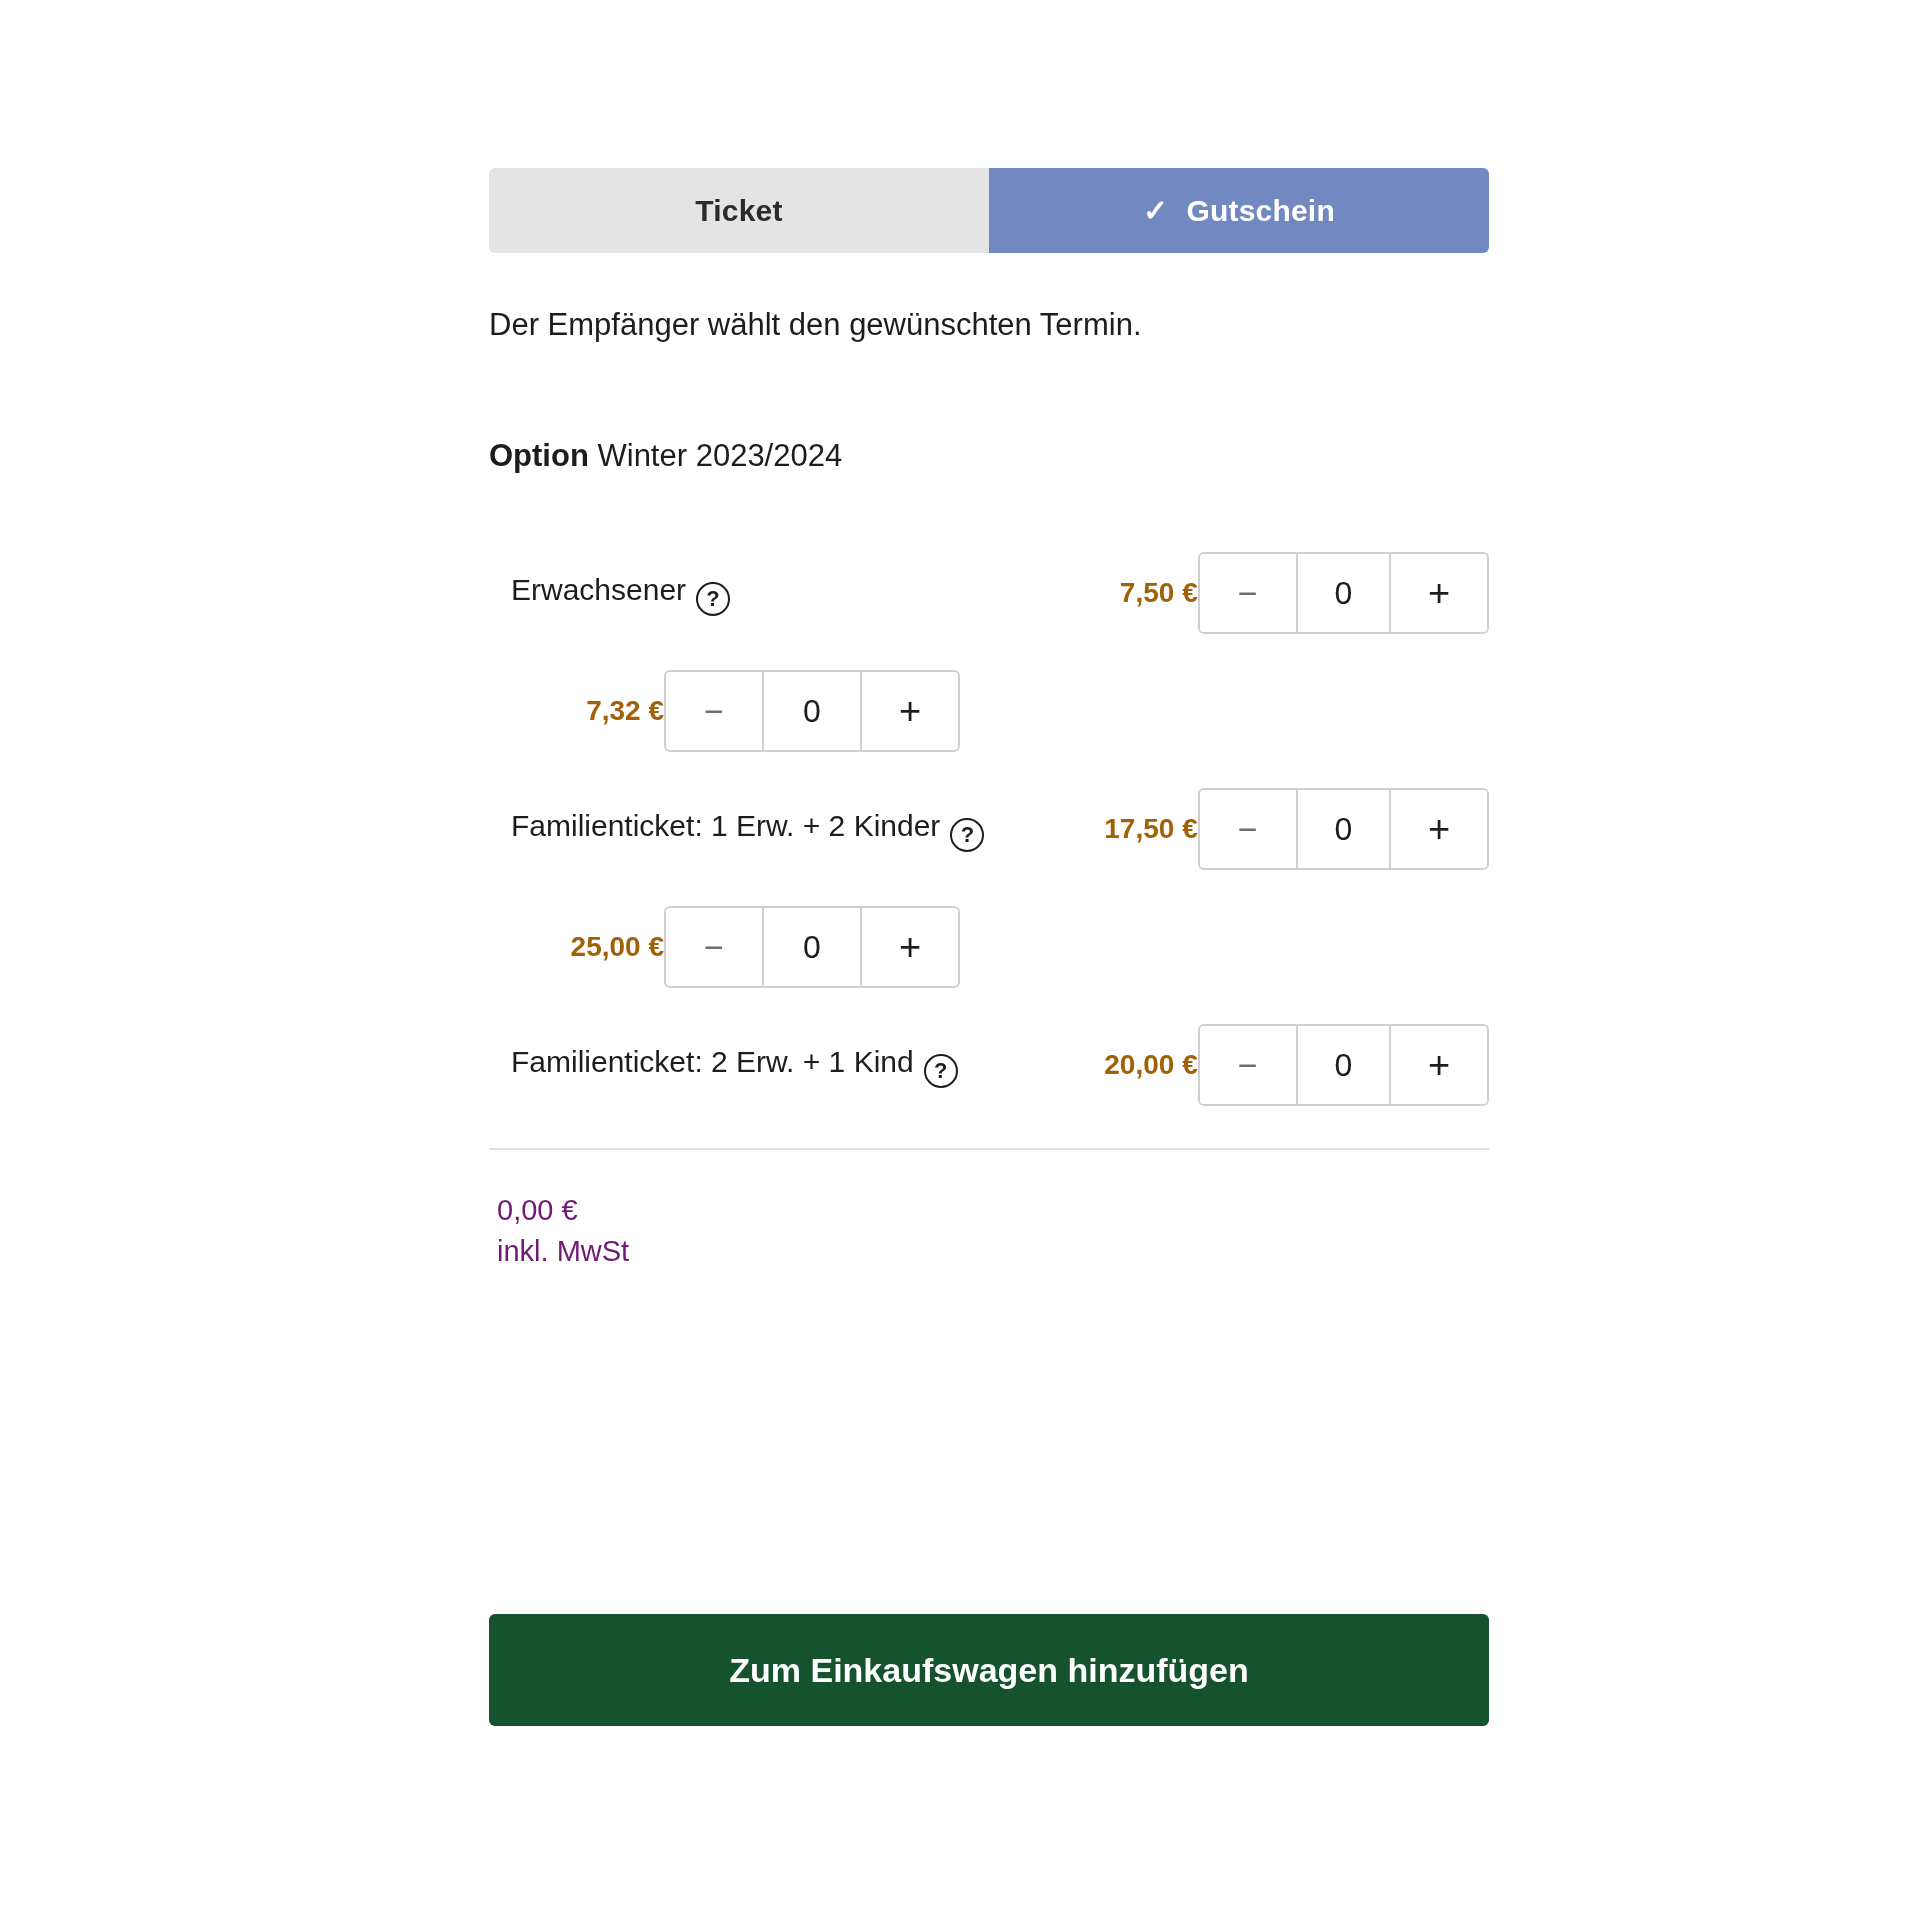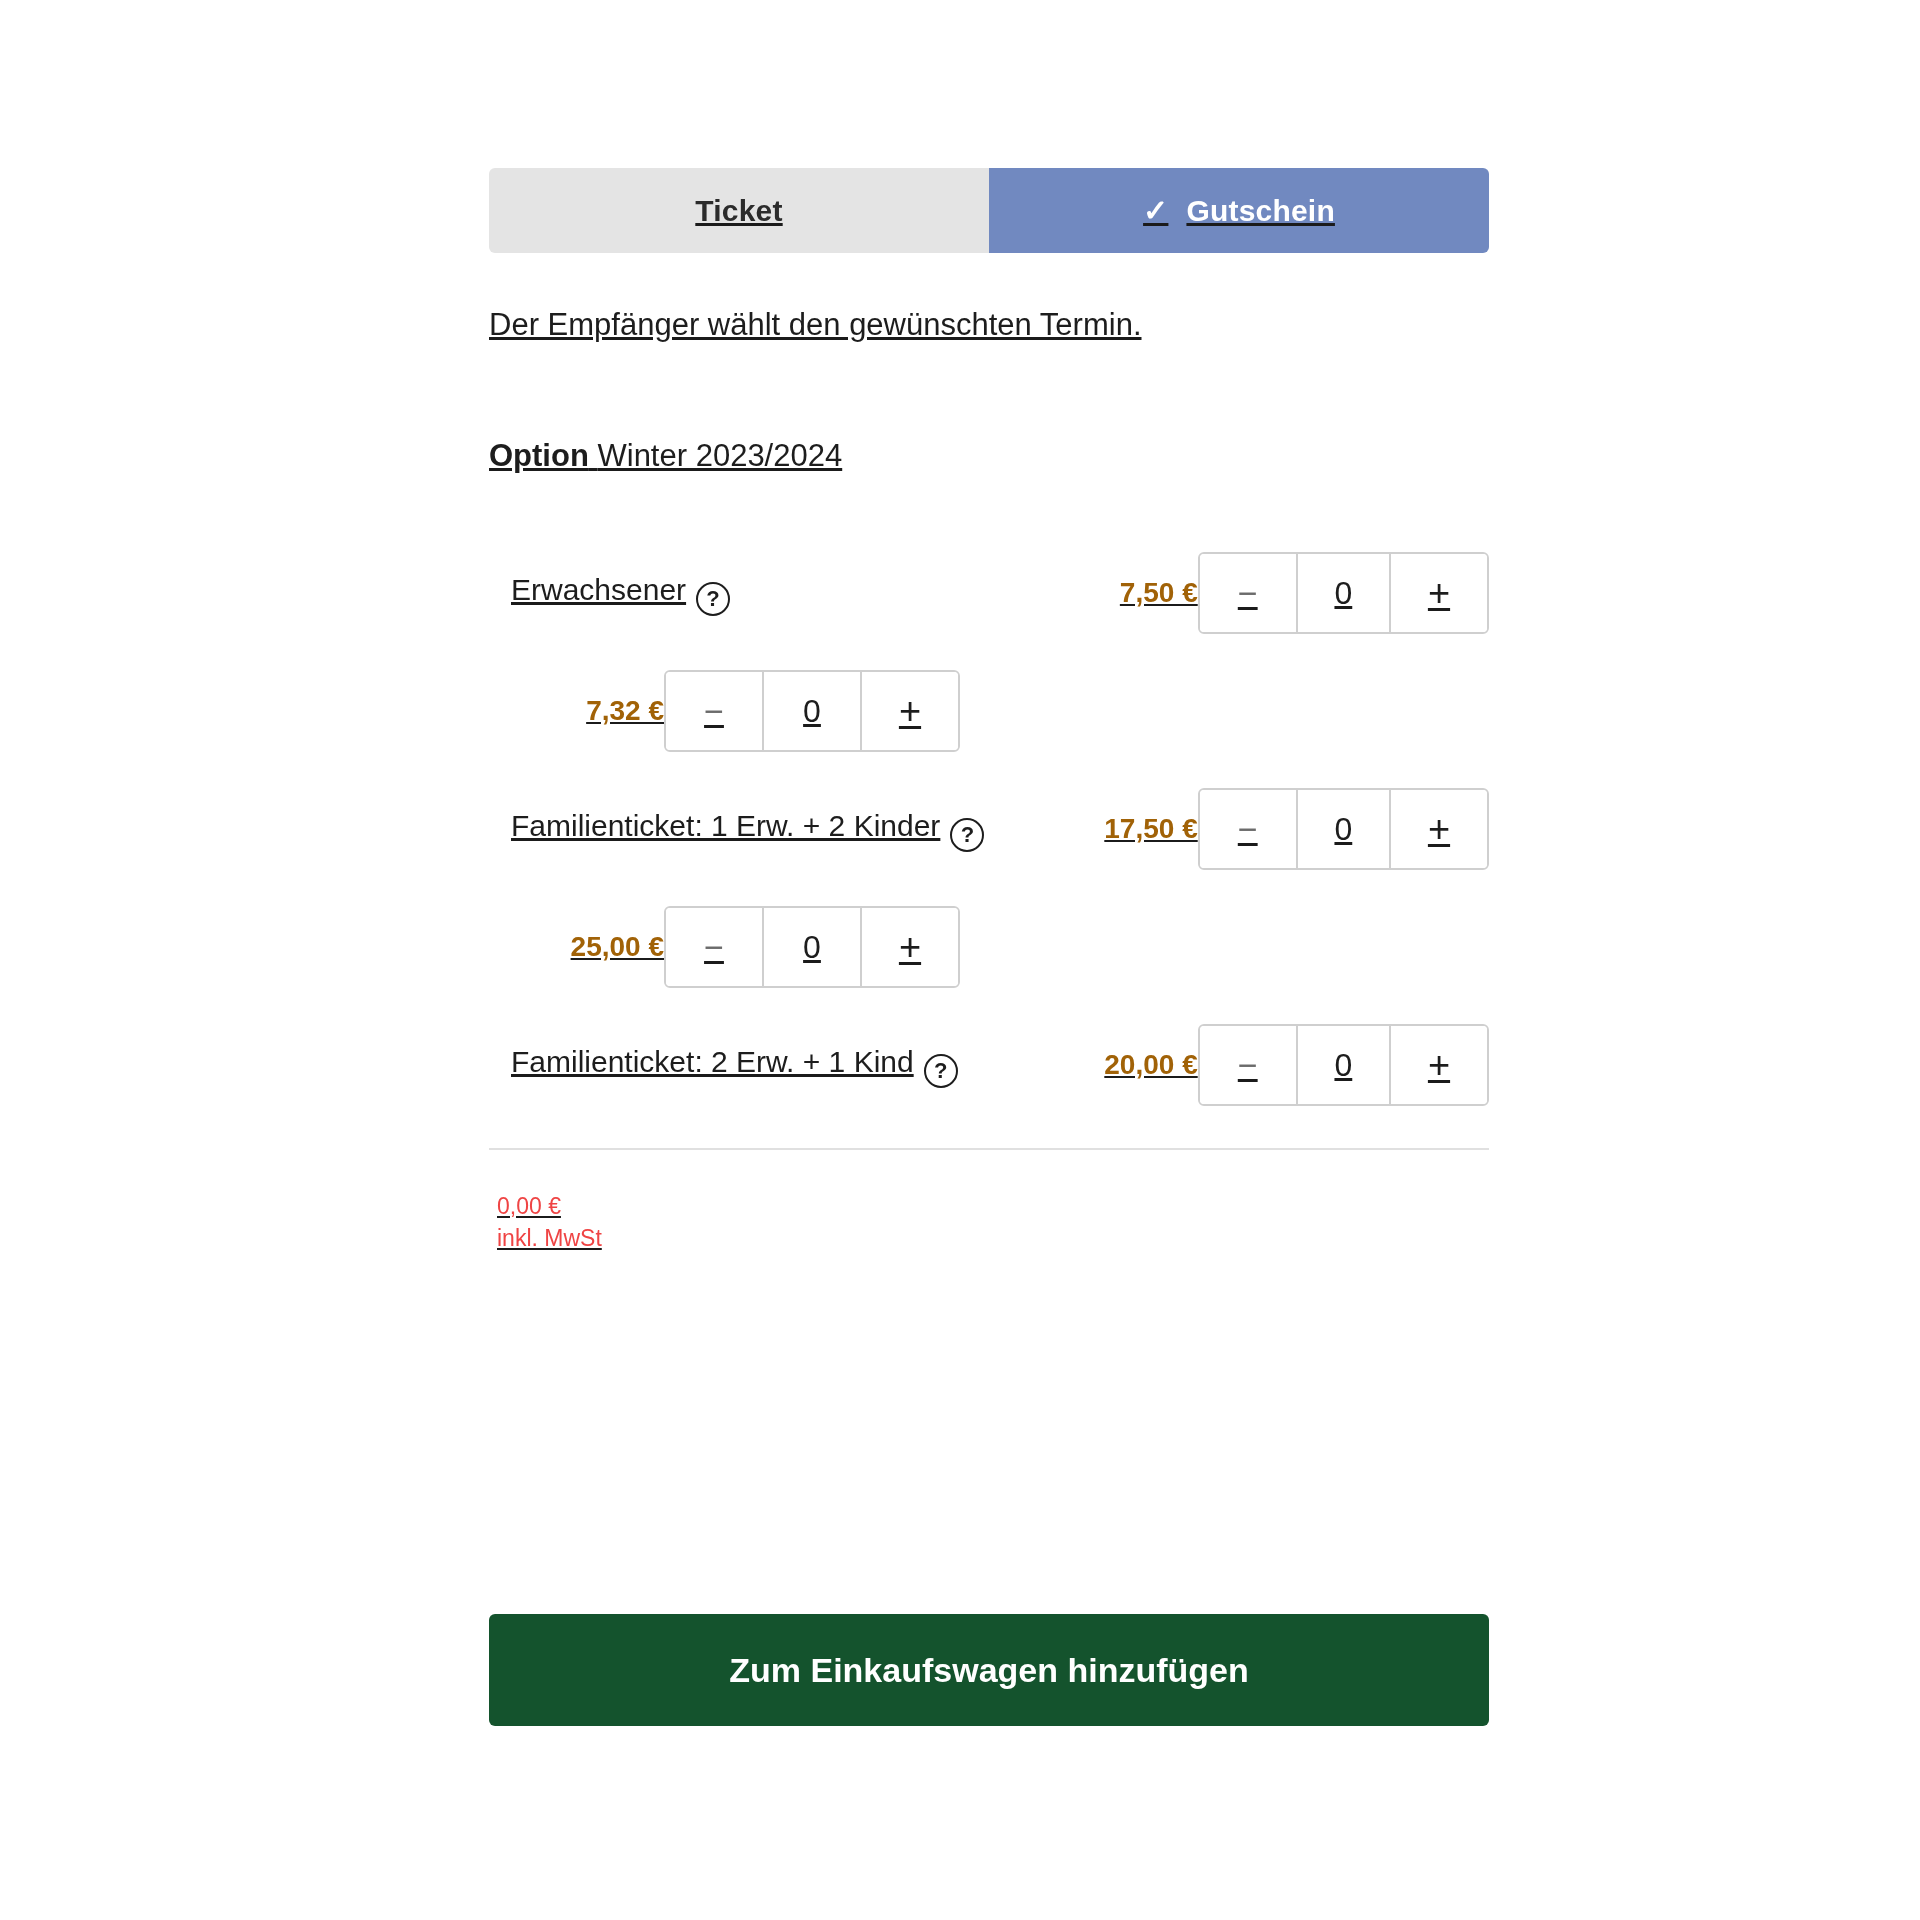--- a/index.html
+++ b/index.html
@@ -20,21 +20,20 @@
     width: 1920px;
     height: 1920px;
     background: #ffffff;
   }
 
   .booking-widget {
     position: absolute;
     left: 489px;
     top: 168px;
     width: 1000px;
-    text-decoration: underline;
   }
 
   
   .tabs {
     display: flex;
     width: 1000px;
     height: 85px;
     border-radius: 6px;
     overflow: hidden;
   }
@@ -177,23 +176,23 @@
   }
   .summary-title {
     width: 855px;
     font-size: 30px;
     font-weight: bold;
     line-height: 1.33;
     color: #1d1d1d;
   }
   .summary-price {
     width: 145px;
-    font-size: 23px;
+    font-size: 29px;
     line-height: 1.4;
-    color: #ef4444;
+    color: #701a75;
     text-align: left;
     padding-left: 8px;
     box-sizing: border-box;
   }
 
   
   .cta {
     position: absolute;
     left: 489px;
     top: 1614px;

